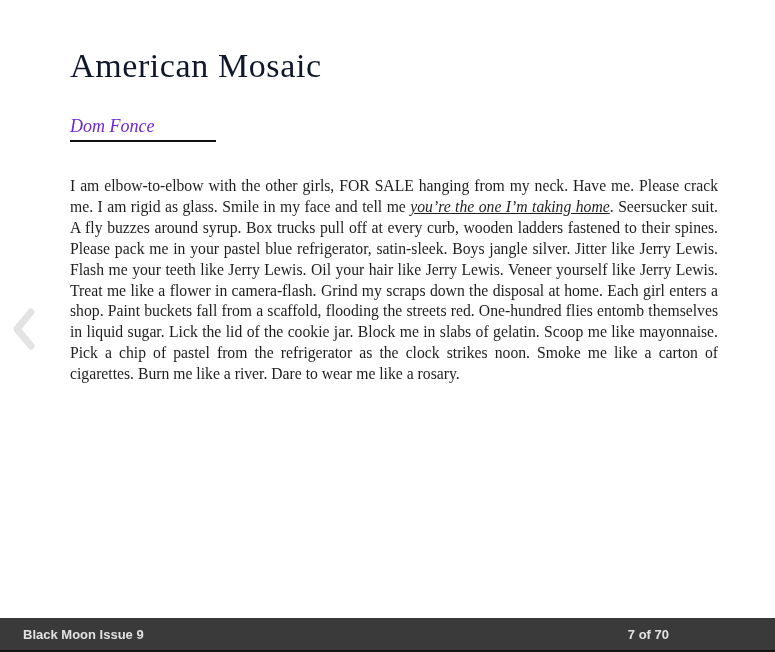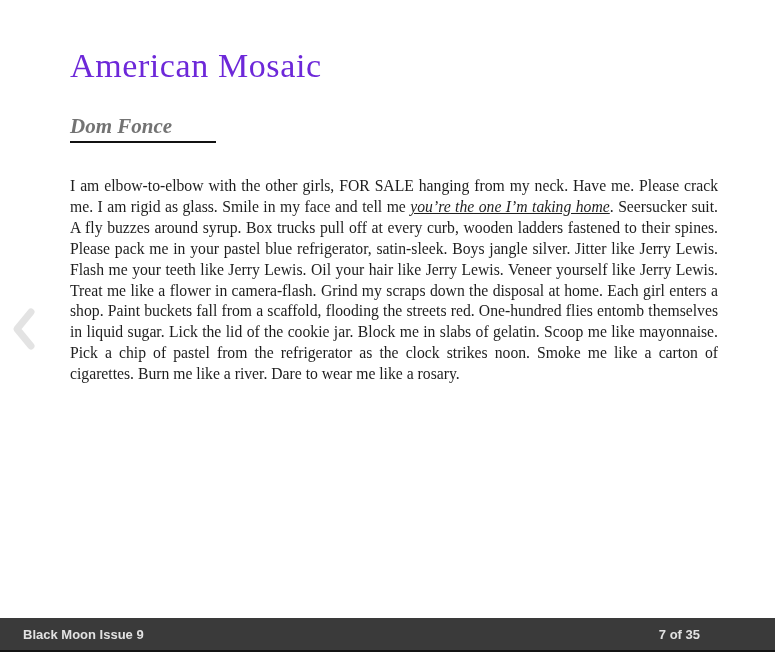--- a/index.html
+++ b/index.html
@@ -18,33 +18,32 @@
     width:775px;height:652px;
     background:var(--bg);
     overflow:hidden;
     font-family:"Liberation Serif", serif;
   }
   .page-title{
     position:absolute;left:70px;top:49px;
     margin:0;
     font-size:34px;line-height:34px;font-weight:400;
     letter-spacing:0.6px;
-    color:#6d28d9;
+    color:#0f172a;
   }
   .author-block{
     position:absolute;left:70px;top:116px;
     width:146px;
     padding-bottom:4px;
     border-bottom:2px solid var(--underline);
   }
   .author-block .author-text{
     font-style:italic;
-    font-size:21px;line-height:20px;
-    color:#737373;
-    font-weight:bold;
+    font-size:18px;line-height:20px;
+    color:#6d28d9;
   }
   .poem{
     position:absolute;left:70px;top:176px;
     width:648px;
     margin:0;
     font-size:15.7px;line-height:20.9px;
     color:var(--body-text);
     text-align:justify;
   }
   .poem .em{font-style:italic;text-decoration:underline;}
@@ -63,21 +62,21 @@
     stroke-linejoin:round;
   }
   .footer-bar{
     position:absolute;left:0;bottom:0;
     width:775px;height:34px;
     background:var(--footer-bg);
     border-bottom:2px solid #141414;
     display:flex;
     align-items:center;
     justify-content:space-between;
-    padding:0 75px 0 23px;
+    padding:0 106px 0 23px;
     font-family:"Liberation Sans", sans-serif;
     font-size:13px;font-weight:700;
     color:var(--footer-text);
   }
 </style>
 </head>
 <body>
 
 <div class="screen">
 
@@ -92,16 +91,16 @@
   <button class="nav-prev">
     <span>
       <svg width="32" height="46" viewBox="0 0 32 46">
         <polyline points="22,6 8,23 22,40"></polyline>
       </svg>
     </span>
   </button>
 
   <footer class="footer-bar">
     <span>Black Moon Issue 9</span>
-    <span>7 of 35</span>
+    <span>7 of 70</span>
   </footer>
 
 </div>
 
 </body></html>

